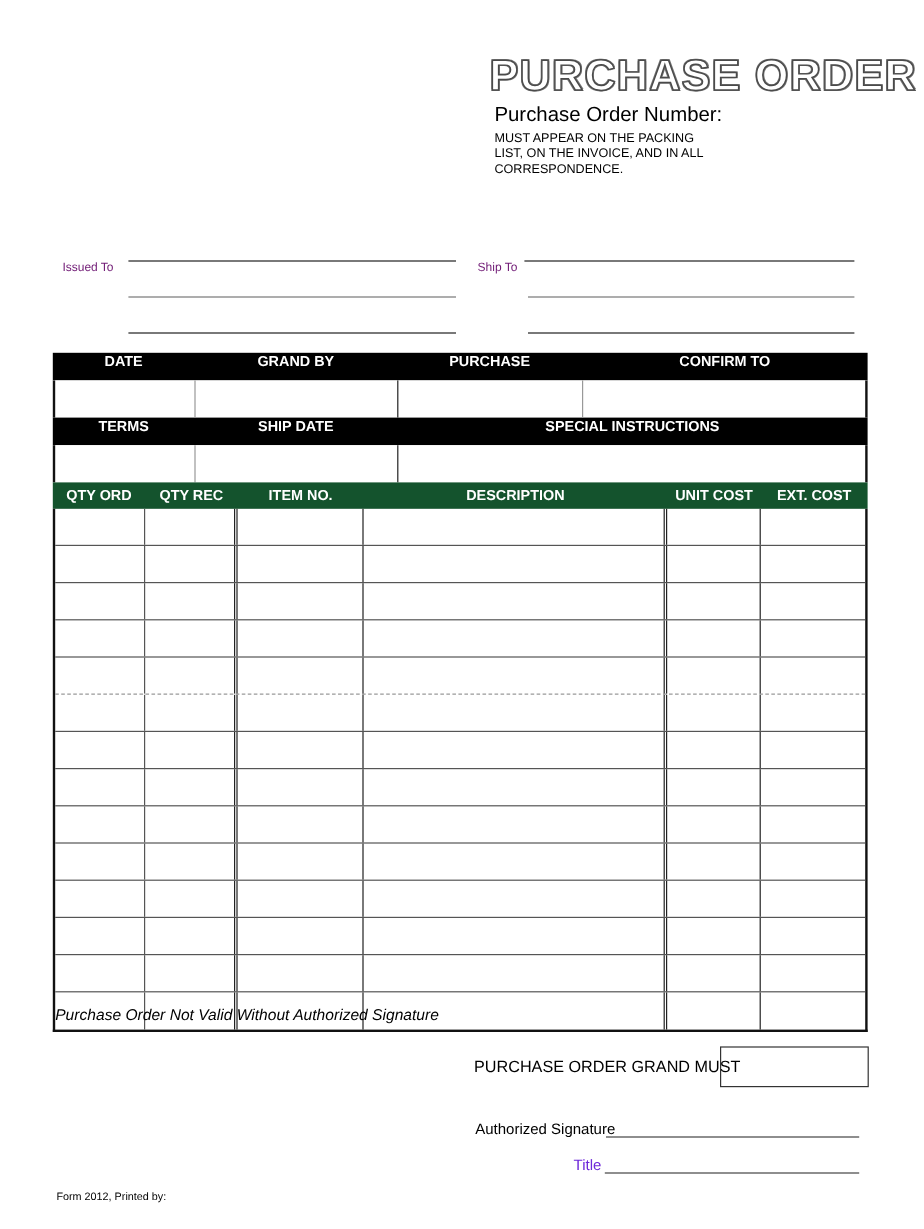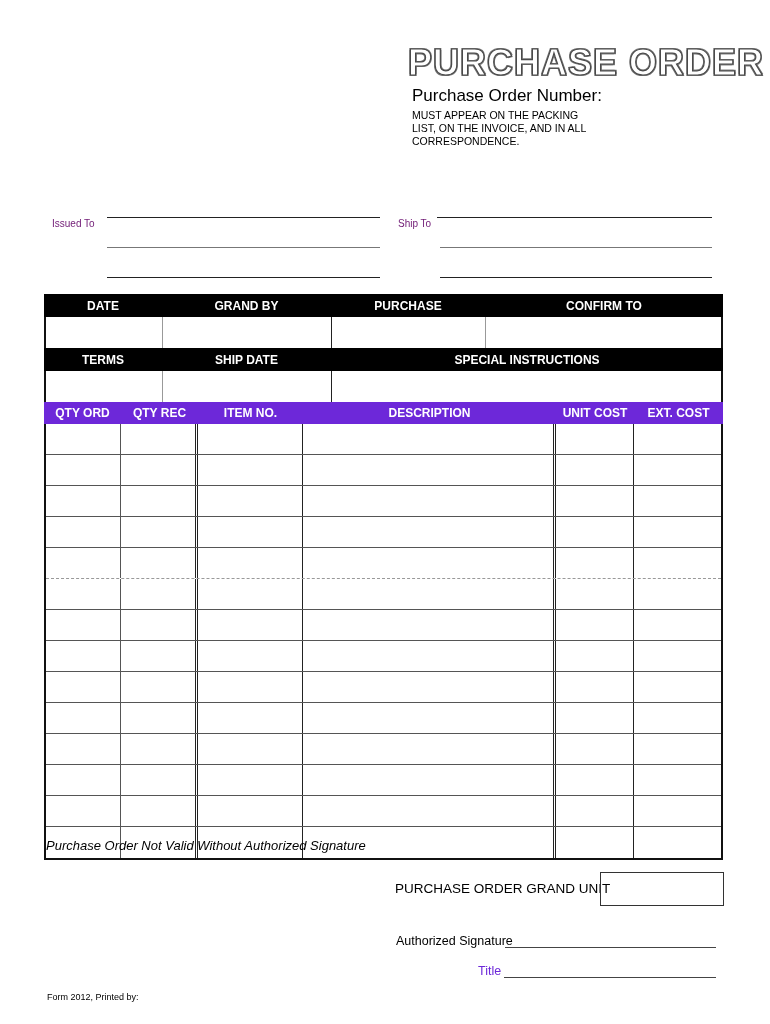--- a/index.html
+++ b/index.html
@@ -22,39 +22,39 @@
   .fl-gray{border-bottom:1px solid #777;}
   .ln-i1{left:107px;top:203px;width:273px;}
   .ln-i2{left:107px;top:233px;width:273px;}
   .ln-i3{left:107px;top:263px;width:273px;}
   .ln-s1{left:437px;top:203px;width:275px;}
   .ln-s2{left:440px;top:233px;width:272px;}
   .ln-s3{left:440px;top:263px;width:272px;}
 
   
   .info-table{position:absolute;left:44px;top:294px;width:679px;}
-  .bar{display:flex;align-items:center;background:#000;color:#fff;height:23px;
+  .bar{display:flex;background:#000;color:#fff;height:23px;
        font-size:12px;font-weight:bold;}
   .bar span{display:block;text-align:center;}
   .b1-c0{width:118px;} .b1-c1{width:169px;} .b1-c2{width:154px;} .b1-c3{flex:1;}
   .b2-c0{width:118px;} .b2-c1{width:169px;} .b2-c2{flex:1;}
   .info-row{display:flex;height:31px;border-left:2px solid #111;border-right:2px solid #111;
             box-sizing:border-box;background:#fff;}
   .info-row .cell{box-sizing:border-box;height:100%;font-size:12px;padding:2px 4px;}
   .r1-c0{width:117px;border-right:1px solid #999;}
   .r1-c1{width:169px;border-right:1px solid #222;}
   .r1-c2{width:154px;border-right:1px solid #999;}
   .r1-c3{flex:1;}
   .r2-c0{width:117px;border-right:1px solid #999;}
   .r2-c1{width:169px;border-right:1px solid #222;}
   .r2-c2{flex:1;}
 
   
   .items-table{position:absolute;left:44px;top:402px;width:679px;}
-  .items-header{display:flex;align-items:center;height:22px;background:#6d28d9;color:#fff;
+  .items-header{display:flex;align-items:center;height:22px;background:#14532d;color:#fff;
                 font-size:12px;font-weight:bold;}
   .items-header span{display:block;text-align:center;}
   .hc0{width:77px;} .hc1{width:77px;} .hc2{width:105px;} .hc3{width:253px;}
   .hc4{width:78px;} .hc5{flex:1;}
   .items-body{border-left:2px solid #111;border-right:2px solid #111;border-bottom:2px solid #111;
               box-sizing:border-box;}
   .irow{display:flex;height:31px;border-bottom:1px solid #555;box-sizing:border-box;}
   .irow:nth-child(5){border-bottom:1px dashed #999;}
   .irow:last-child{border-bottom:none;}
   .ic{box-sizing:border-box;height:100%;font-size:12px;padding:2px 3px;}
@@ -244,21 +244,21 @@
           <div class="ic ic1"></div>
           <div class="ic ic2"></div>
           <div class="ic ic3"></div>
           <div class="ic ic4"></div>
           <div class="ic ic5"></div>
         </div>
       </div>
   </div>
 
   <div class="validity-note">Purchase Order Not Valid Without Authorized Signature</div>
-  <div class="grand-total-label">PURCHASE ORDER GRAND UNIT</div>
+  <div class="grand-total-label">PURCHASE ORDER GRAND MUST</div>
   <div class="grand-total-box"></div>
 
   <div class="auth-label">Authorized Signature</div>
   <div class="fill-line ln-auth"></div>
 
   <div class="title-label">Title</div>
   <div class="fill-line ln-title"></div>
 
   <div class="form-note">Form 2012, Printed by:</div>
 </div>

